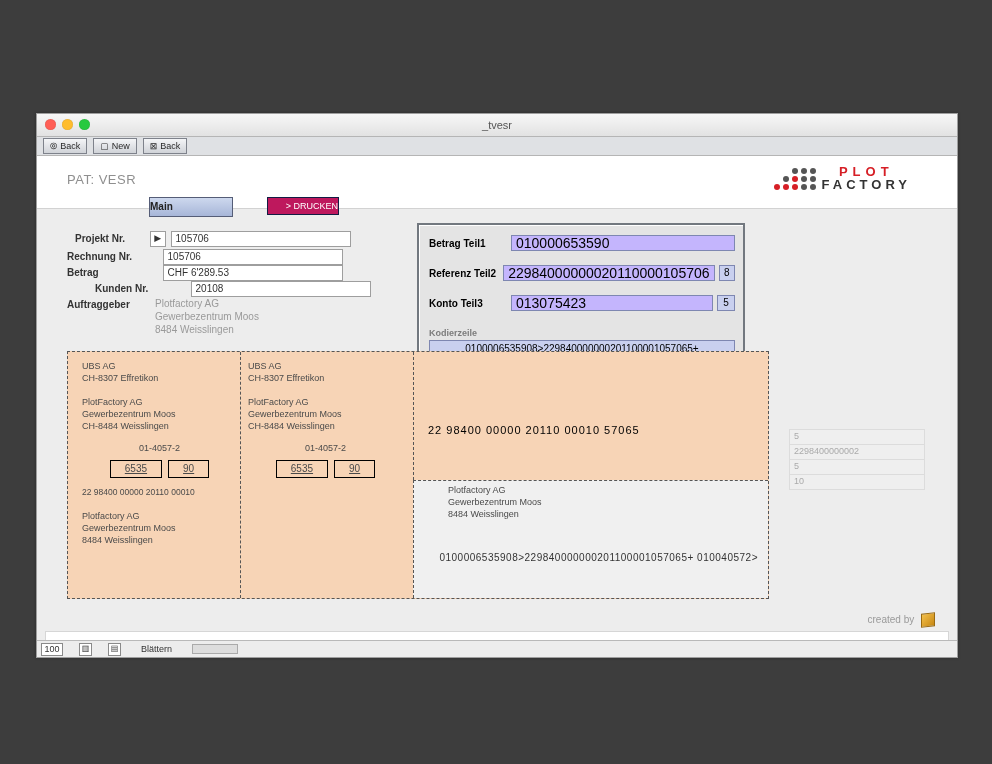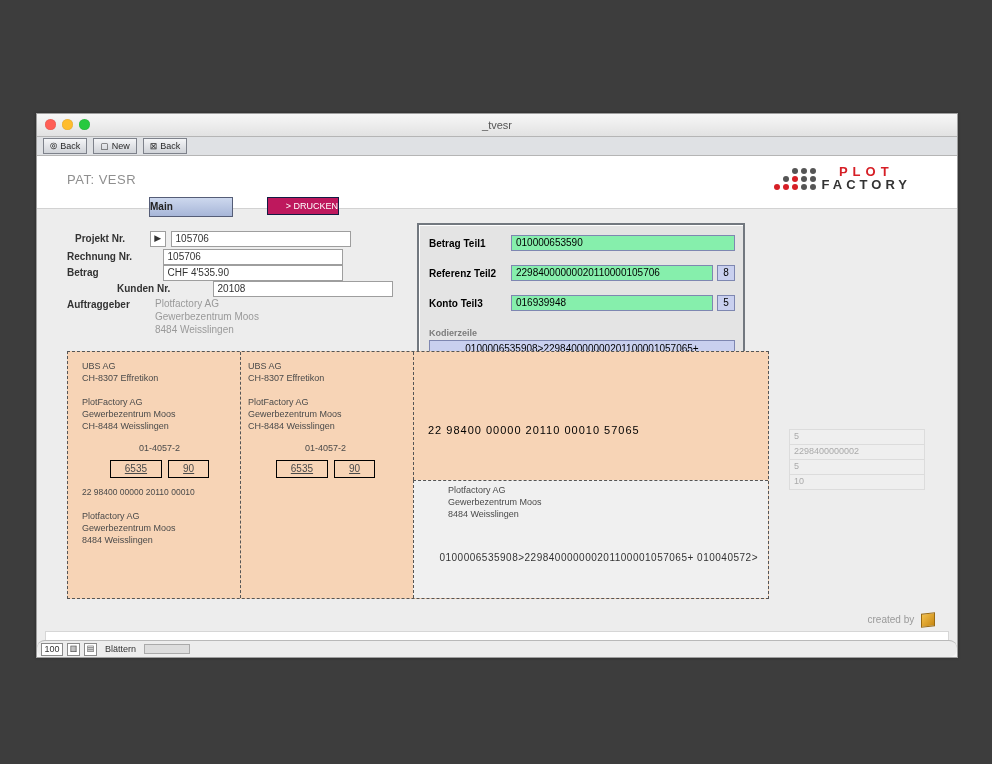--- a/index.html
+++ b/index.html
@@ -212,26 +212,26 @@
     padding:1px 8px;
     margin-top:4px;
   }
   .calc-body {
     padding:10px 8px 4px 10px;
     font-size:10px;
   }
   .calc-row { display:flex; align-items:center; margin-bottom:14px;}
   .calc-label { width:82px; font-weight:bold; }
   .calc-field {
-    background:#86efac;
+    background:#c4b5fd;
     border:1px solid #7e87b1;
     height:14px;
     line-height:14px;
     padding:0 4px;
-    font-size:10px;
+    font-size:14px;
     flex:1;
   }
   .calc-small {
     width:16px;
     margin-left:4px;
     text-align:center;
     background:#c9d0ef;
     border:1px solid #7e87b1;
     height:14px;
     line-height:14px;
@@ -387,24 +387,23 @@
   
   .status-bar {
     position:absolute;
     left:0; right:0; bottom:0;
     height:16px;
     background:#ededed;
     border-top:1px solid #b9b9b9;
     font-size:9px;
     display:flex;
     align-items:center;
-    gap:4px;
+    gap:16px;
     padding-left:4px;
     color:#333;
-    border-radius:8px;
   }
   .sb-box {
     border:1px solid #8a8a8a;
     background:#fff;
     width:20px;
     height:11px;
     text-align:center;
     line-height:11px;
   }
   .sb-icon {
@@ -488,23 +487,23 @@
       <span class="form-input" style="width:170px;">105706</span>
     </div>
     <div class="form-row" style="left:30px; top:40px;">
       <span class="form-label">Rechnung Nr.</span>
       <span style="display:inline-block;width:18px;"></span>
       <span class="form-input" style="width:170px;">105706</span>
     </div>
     <div class="form-row" style="left:30px; top:56px;">
       <span class="form-label">Betrag</span>
       <span style="display:inline-block;width:18px;"></span>
-      <span class="form-input" style="width:170px;">CHF 4'535.90</span>
-    </div>
-    <div class="form-row" style="left:48px; top:72px;padding-left:32px;">
+      <span class="form-input" style="width:170px;">CHF 6'289.53</span>
+    </div>
+    <div class="form-row" style="left:26px; top:72px;padding-left:32px;">
       <span class="form-label">Kunden Nr.</span>
       <span style="display:inline-block;width:18px;"></span>
       <span class="form-input" style="width:170px;">20108</span>
     </div>
     <div class="form-row" style="left:30px; top:90px;">
       <span class="form-label">Auftraggeber</span>
     </div>
     <div class="addr">
       <div>Plotfactory AG</div>
       <div>Gewerbezentrum Moos</div>
@@ -517,21 +516,21 @@
           <div class="calc-label">Betrag Teil1</div>
           <div class="calc-field">010000653590</div>
         </div>
         <div class="calc-row">
           <div class="calc-label">Referenz Teil2</div>
           <div class="calc-field">22984000000020110000105706</div>
           <div class="calc-small">8</div>
         </div>
         <div class="calc-row">
           <div class="calc-label">Konto Teil3</div>
-          <div class="calc-field">016939948</div>
+          <div class="calc-field">013075423</div>
           <div class="calc-small">5</div>
         </div>
         <div class="calc-sub">Kodierzeile</div>
         <div class="calc-wide">0100006535908&gt;229840000000201100001057065+</div>
         <div class="calc-flex">
           <div class="calc-sub">Referenz.Block</div>
           <div class="calc-wide">22 98400 00000 20110 00010 57065</div>
         </div>
       </div>
     </div>

